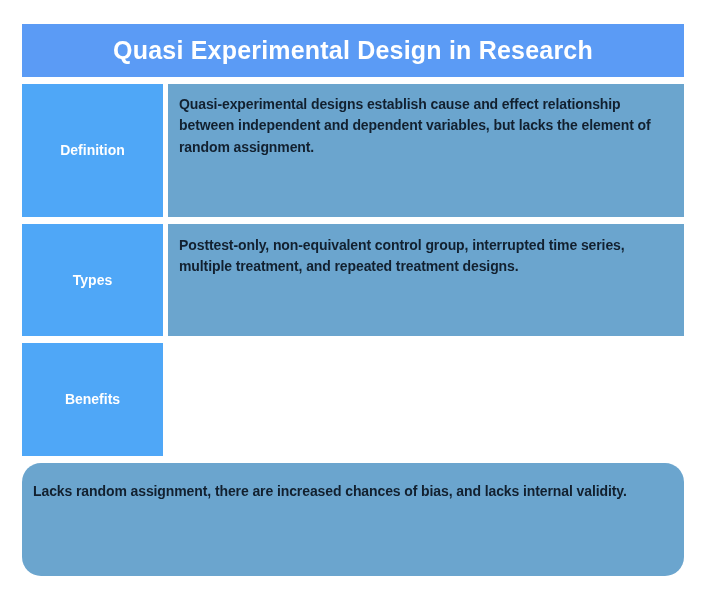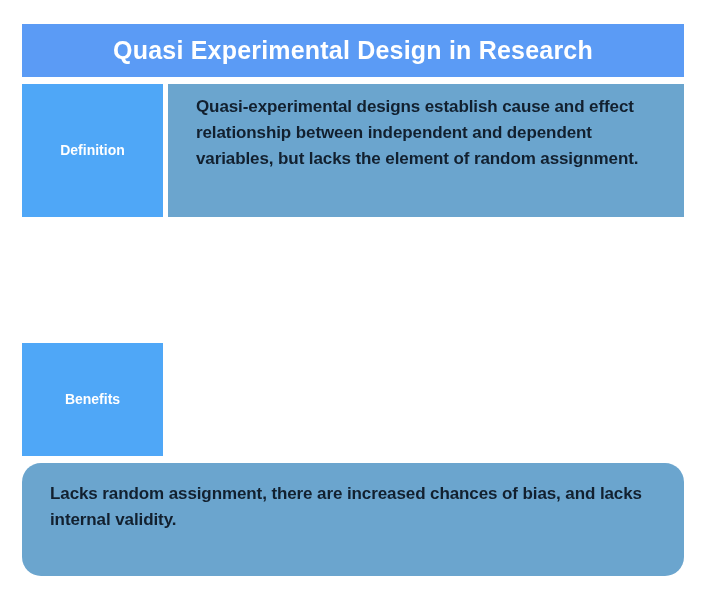--- a/index.html
+++ b/index.html
@@ -86,25 +86,24 @@
   .content-cell {
     flex: 1 1 auto;
     background: #6ba5ce;
     box-sizing: border-box;
     padding: 10px 14px 10px 11px;
     display: flex;
     align-items: flex-start;
   }
   .content-text {
     color: #12202f;
-    font-size: 17px;
+    font-size: 14px;
     font-weight: bold;
     line-height: 1.52;
     letter-spacing: -0.1px;
-    margin-left: 17px;
   }
   .row-limitations .content-cell { align-items: flex-start; padding-top: 18px; border-radius: 19px; }
   .row-benefits .content-cell { padding-top: 12px; }
   .row-types .content-cell { padding-top: 11px; }
 </style>
 </head>
 <body>
 
 <div class="infographic">
 
@@ -117,20 +116,26 @@
     <div class="row row-definition">
       <div class="label-cell">
         <span class="label-text">Definition</span>
       </div>
       <div class="content-cell">
         <span class="content-text">Quasi-experimental designs establish cause and effect relationship between independent and dependent variables, but lacks the element of random assignment.</span>
       </div>
     </div>
 
     <div class="row row-types">
+      <div class="label-cell">
+        <span class="label-text">Types</span>
+      </div>
+      <div class="content-cell">
+        <span class="content-text">Posttest-only, non-equivalent control group, interrupted time series, multiple treatment, and repeated treatment designs.</span>
+      </div>
     </div>
 
     <div class="row row-benefits">
       <div class="label-cell">
         <span class="label-text">Benefits</span>
       </div>
     </div>
 
     <div class="row row-limitations">
       <div class="content-cell">

